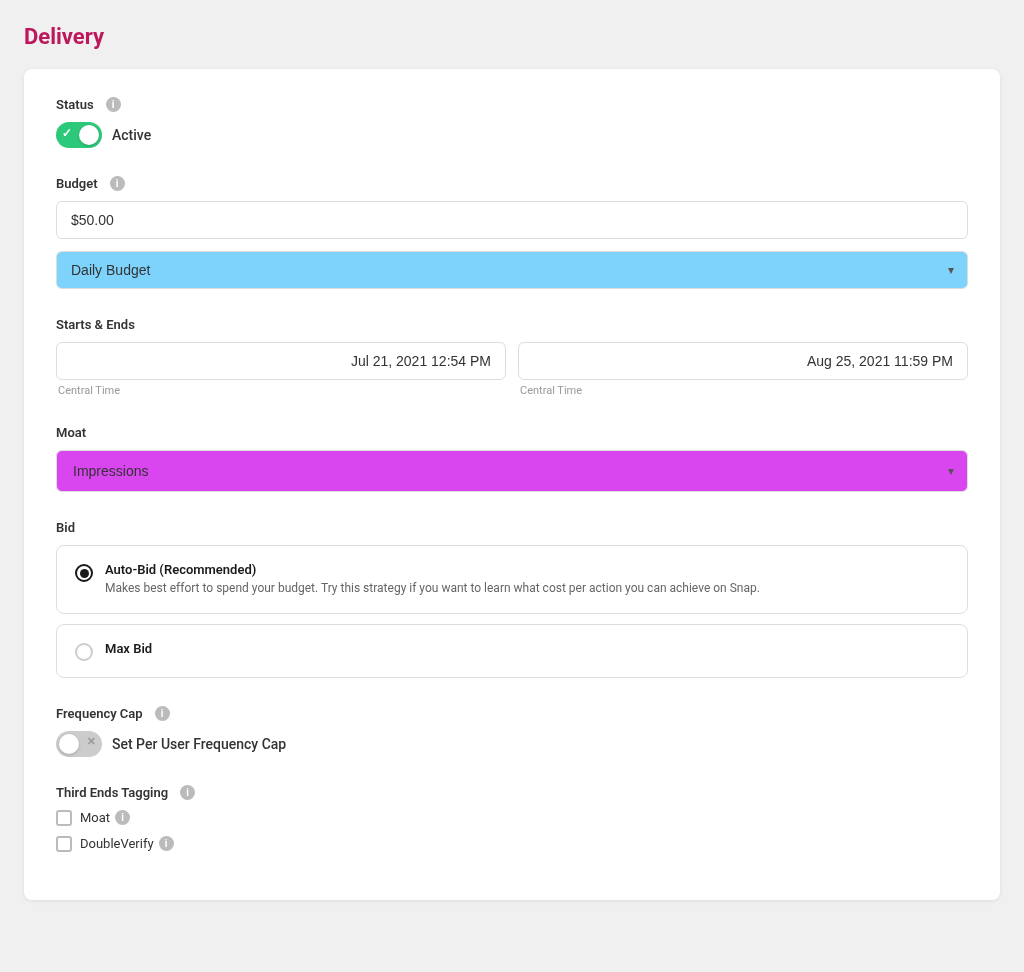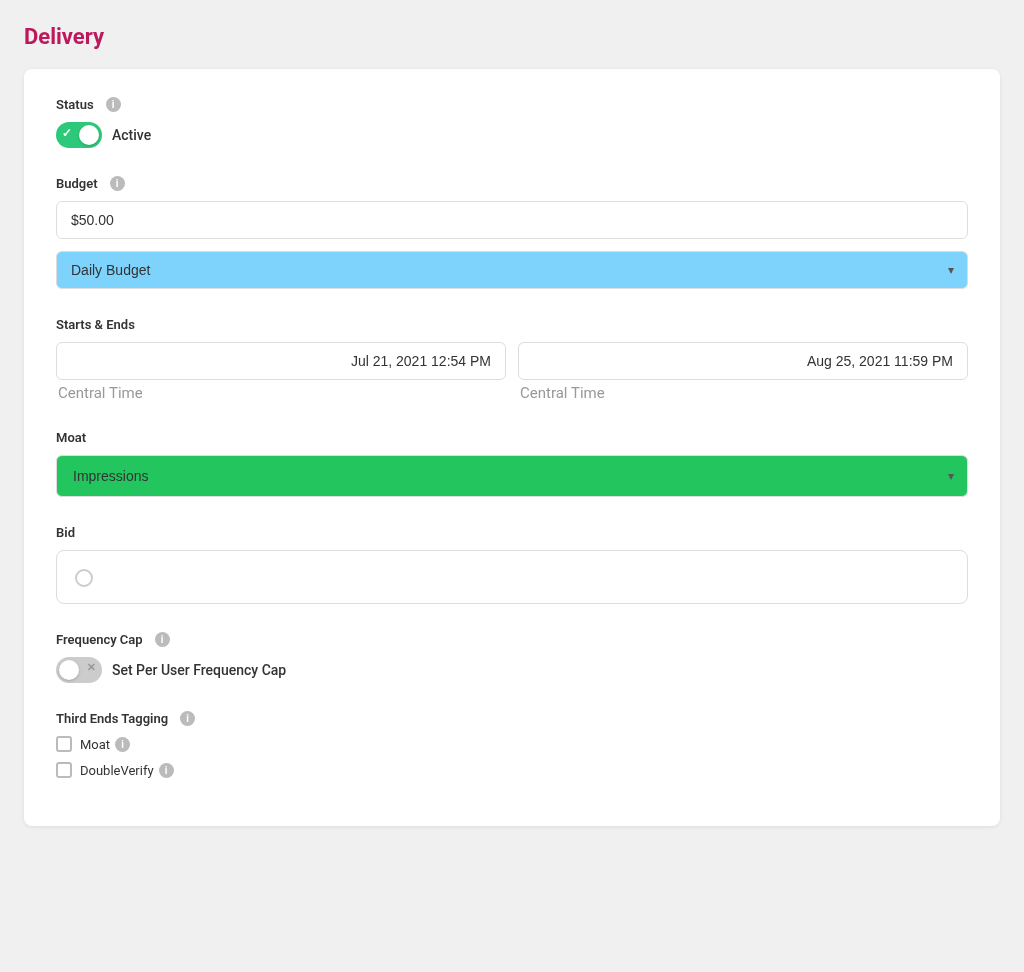--- a/index.html
+++ b/index.html
@@ -197,39 +197,39 @@
       border: 1px solid #ddd;
       border-radius: 6px;
       font-size: 14px;
       color: #333;
       background: #fff;
       outline: none;
       text-align: right;
     }
 
     .timezone-label {
-      font-size: 15px;
+      font-size: 11px;
       color: #999;
       margin-top: 4px;
       padding-left: 2px;
     }
 
     
     .goal-select-wrapper {
       position: relative;
     }
 
     .goal-select-wrapper select {
       width: 100%;
       padding: 12px 40px 12px 16px;
       border: 1px solid #ddd;
       border-radius: 6px;
       font-size: 14px;
       color: #333;
-      background: #22c55e;
+      background: #d946ef;
       appearance: none;
       outline: none;
       cursor: pointer;
     }
 
     .goal-select-wrapper .select-chevron {
       right: 14px;
     }
 
     
@@ -394,24 +394,32 @@
       </select>
       <span class="select-chevron">▾</span>
     </div>
   </div>
 
   <div class="section">
     <div class="section-label">
       <span>Bid</span>
     </div>
 
+    <div class="bid-option">
+      <div class="radio-btn selected"></div>
+      <div class="bid-text-block">
+        <div class="bid-title">Auto-Bid (Recommended)</div>
+        <div class="bid-desc">Makes best effort to spend your budget. Try this strategy if you want to learn what cost per action you can achieve on Snap.</div>
+      </div>
+    </div>
 
     <div class="bid-option">
       <div class="radio-btn"></div>
       <div class="bid-text-block">
+        <div class="bid-title">Max Bid</div>
       </div>
     </div>
   </div>
 
   <div class="section">
     <div class="section-label">
       <span>Frequency Cap</span>
       <span class="info-icon">i</span>
     </div>
     <div class="freq-toggle-row">

